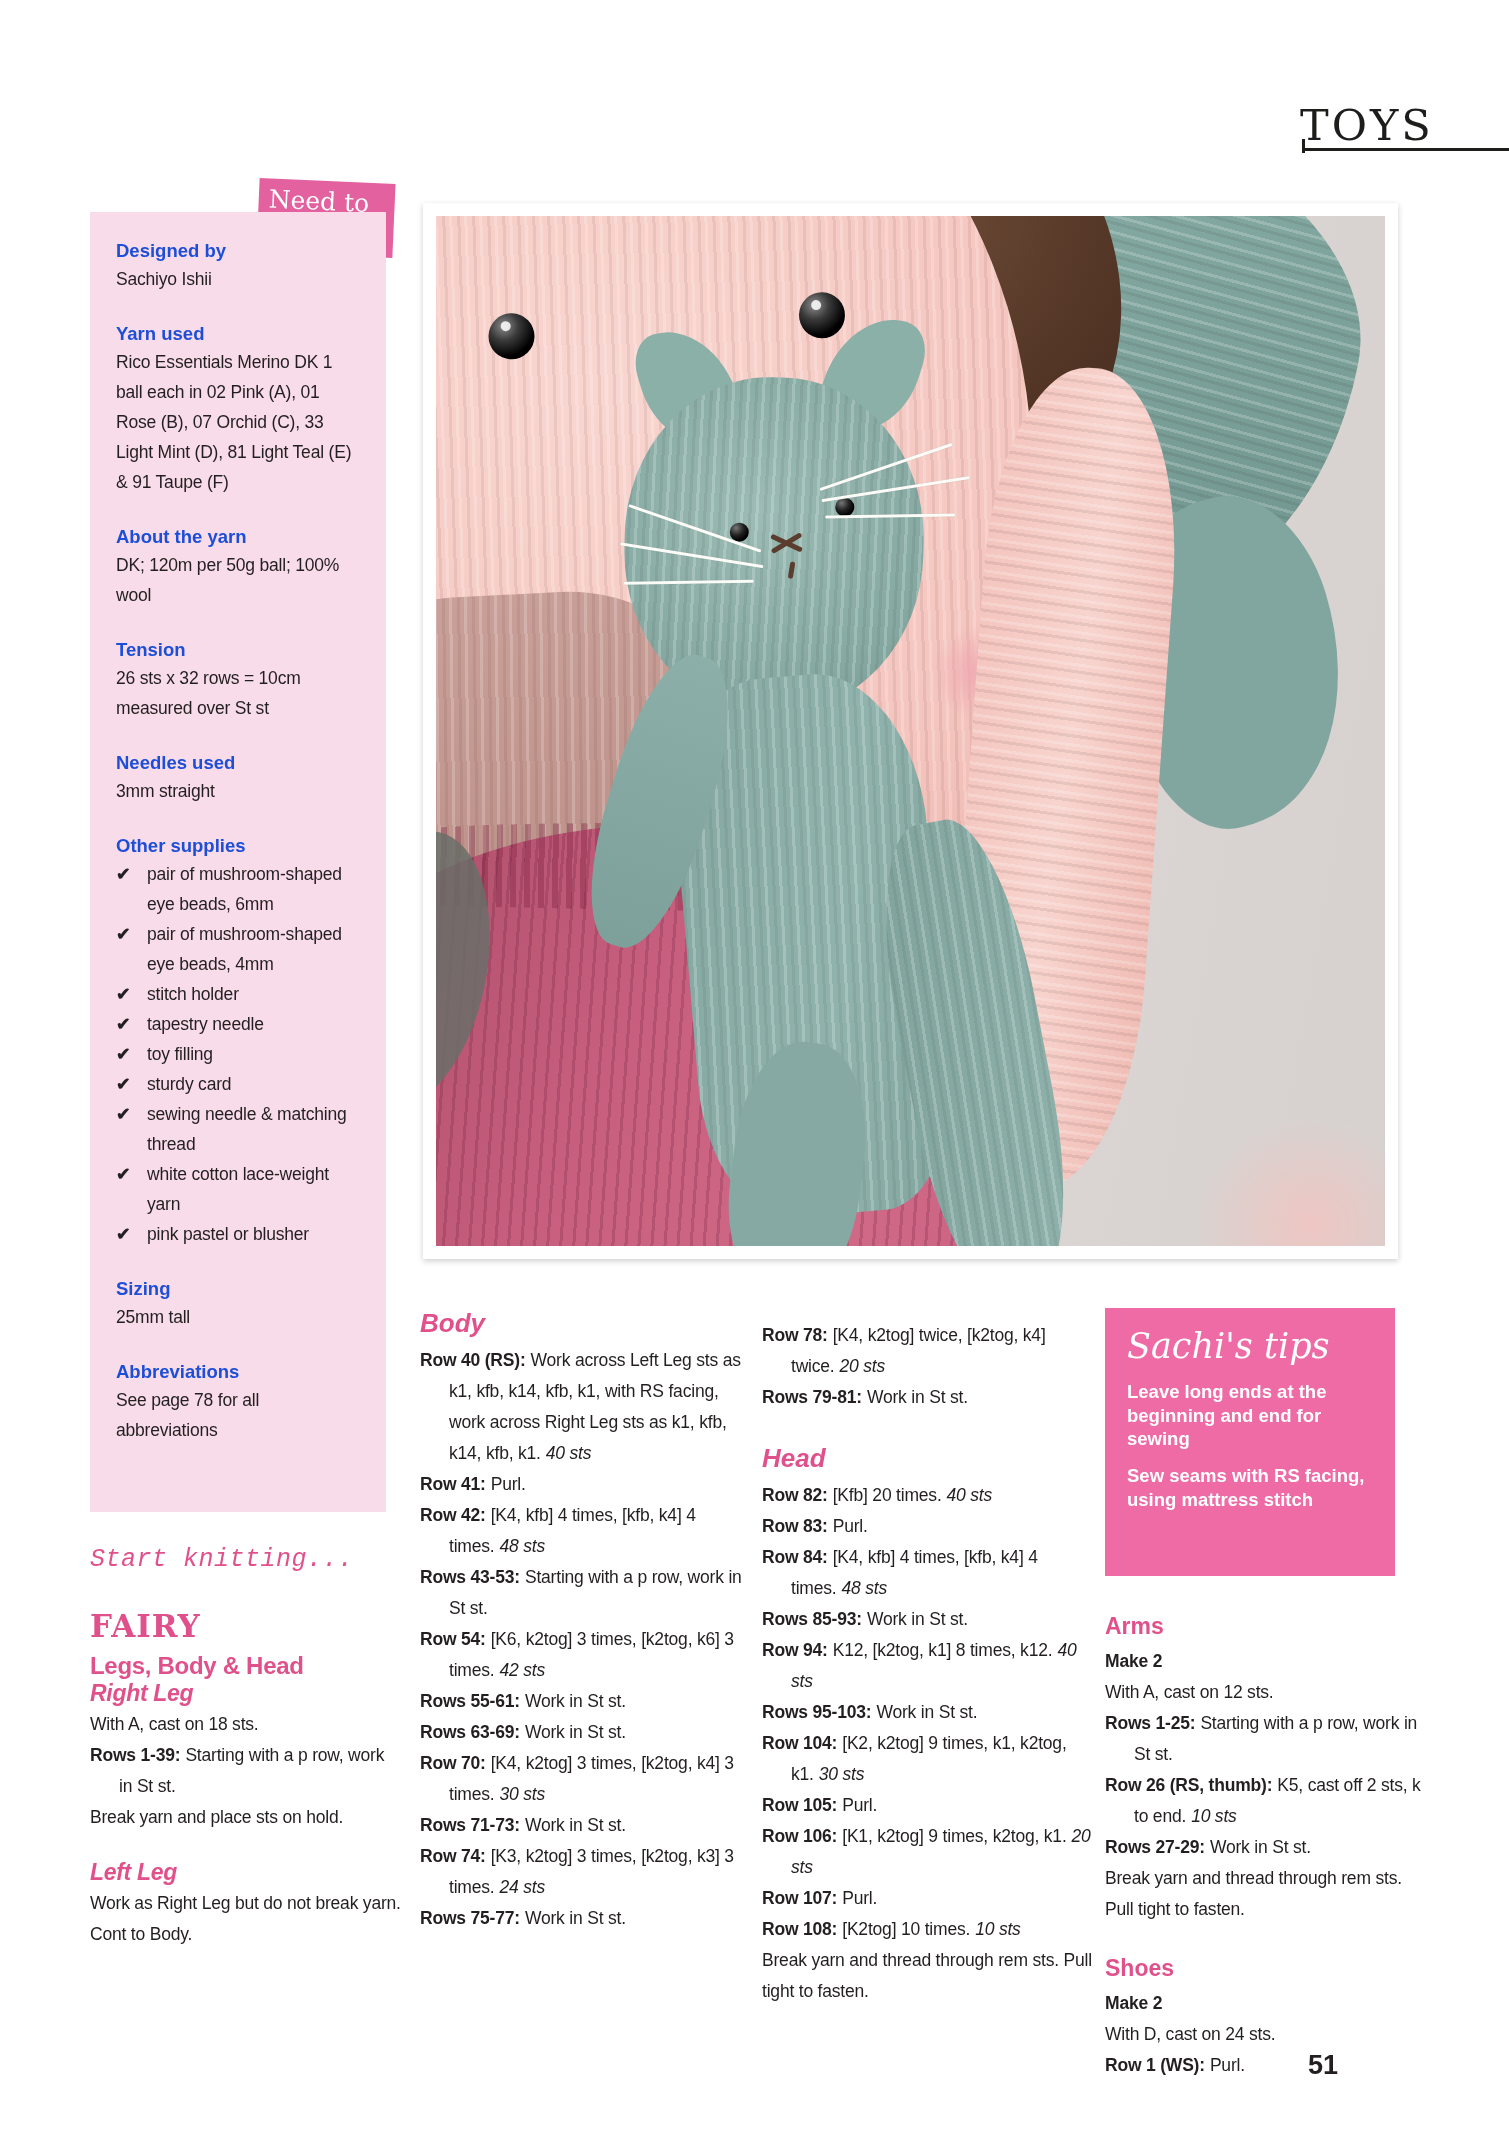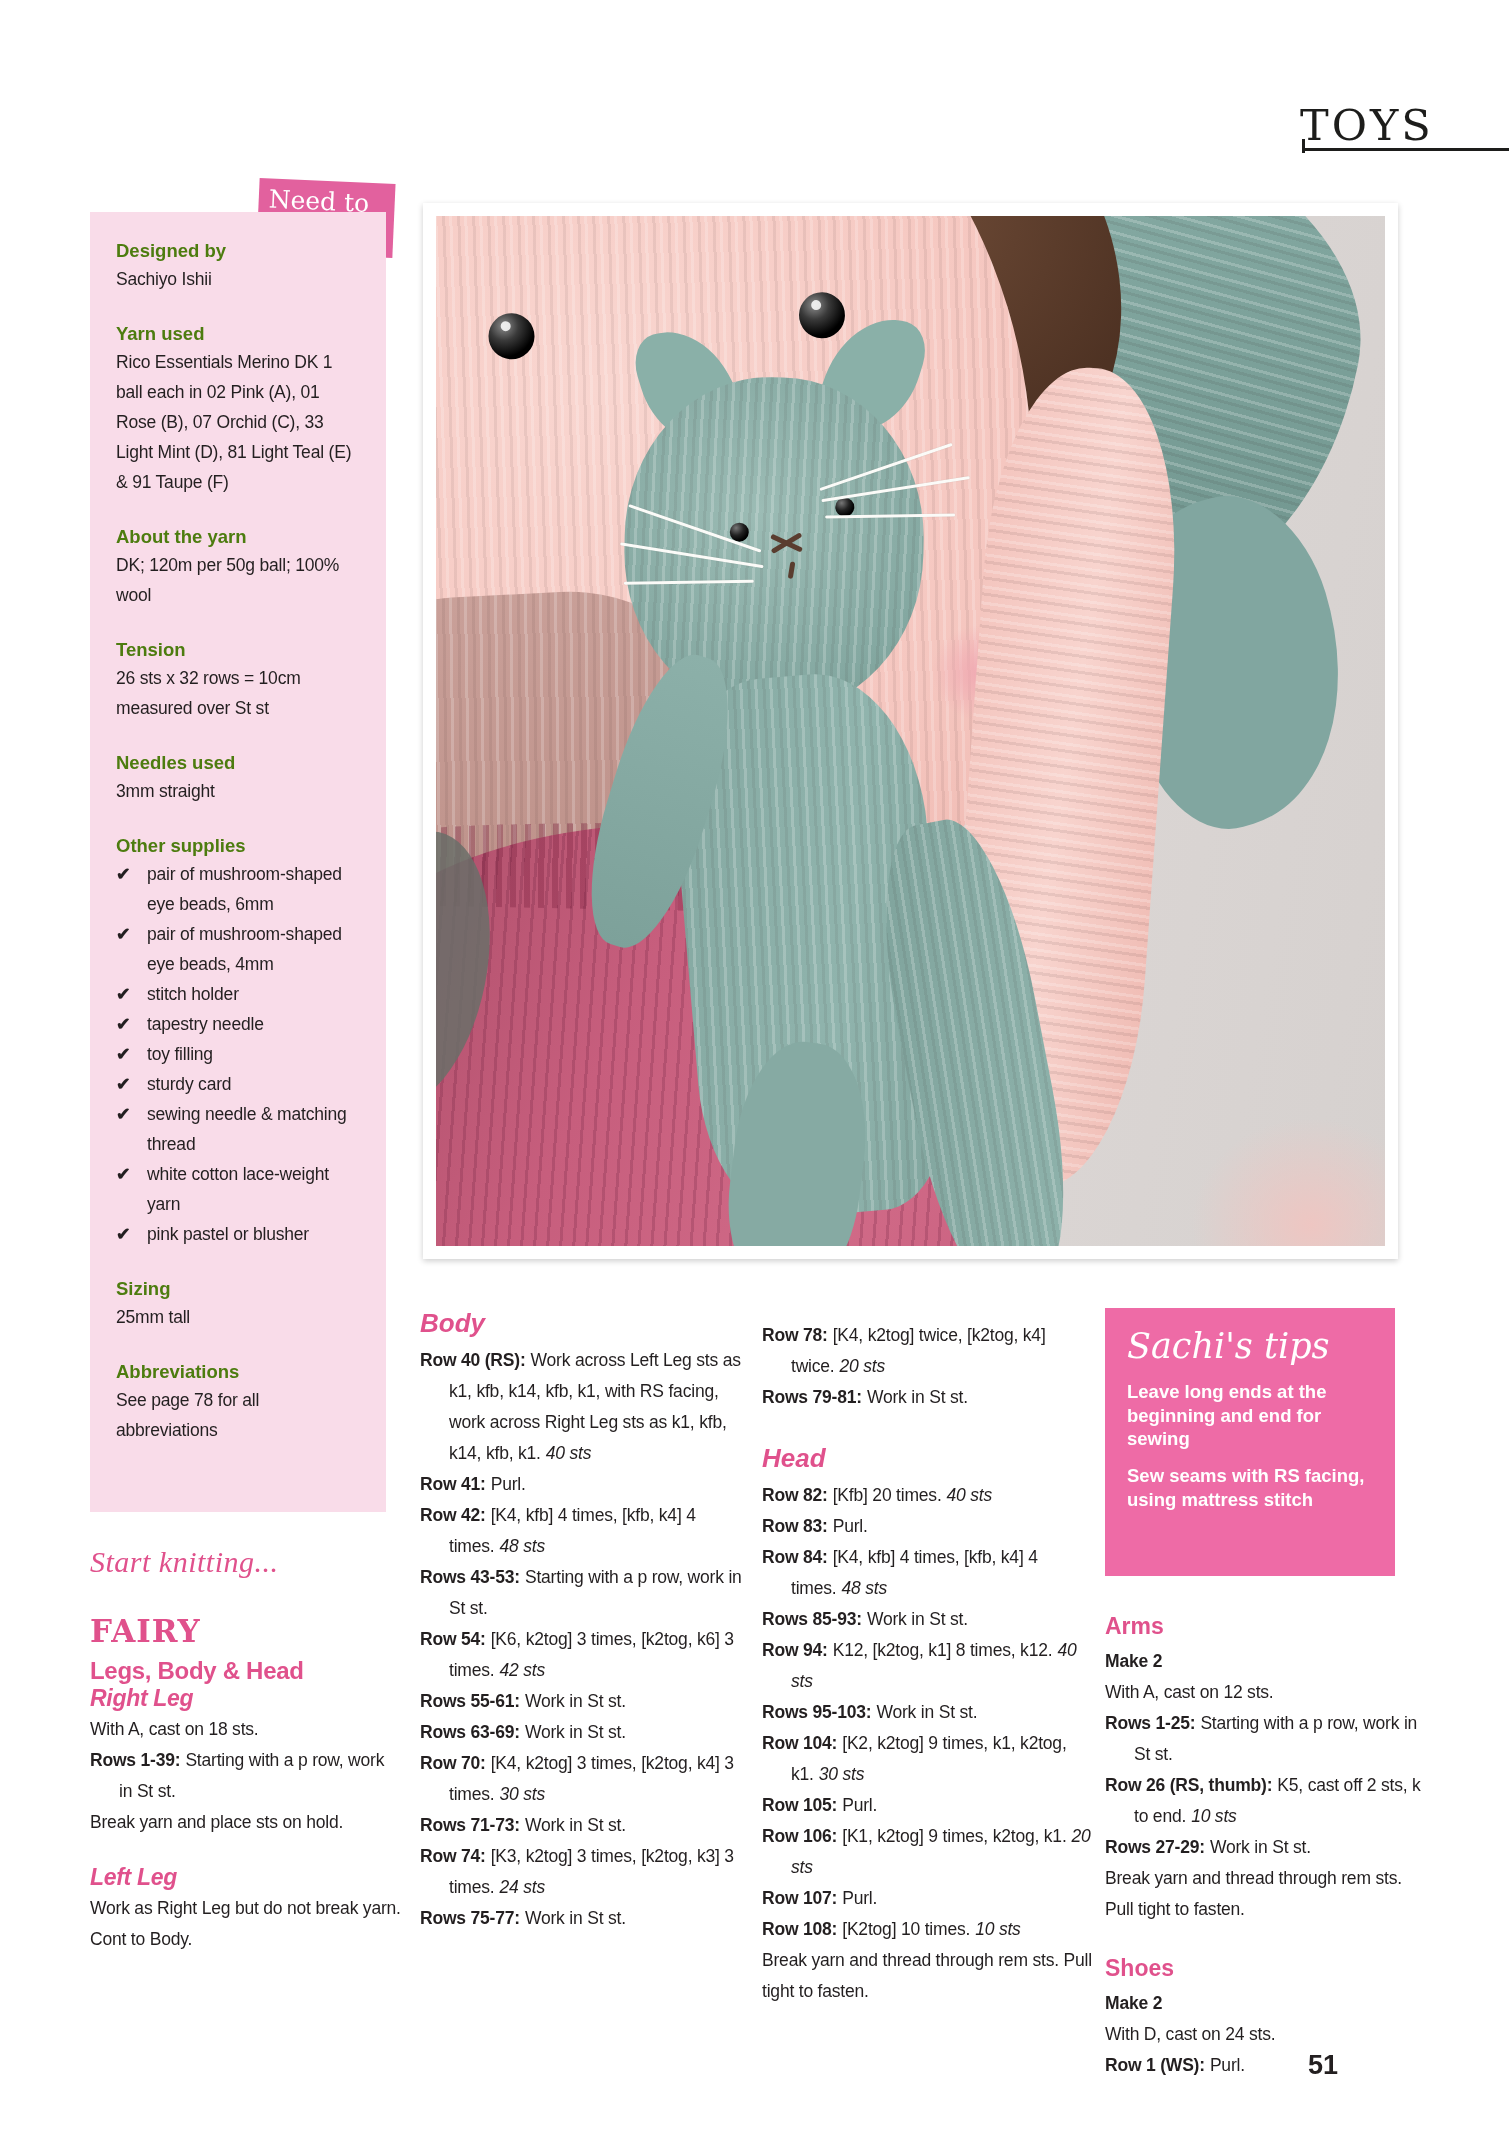--- a/index.html
+++ b/index.html
@@ -13,21 +13,21 @@
   .toys-tick{position:absolute;left:1302px;top:139px;width:3px;height:14px;background:#1d1d1b;}
 
   
   .need-tab{position:absolute;left:258px;top:181px;width:136px;height:74px;background:#e2619e;
             color:#fff;font-family:"DejaVu Serif",serif;font-size:25px;line-height:1.18;
             padding:6px 10px;box-sizing:border-box;transform:rotate(2.5deg);}
 
   
   .sidebar{position:absolute;left:90px;top:212px;width:296px;height:1300px;background:#f9dce9;
            padding:28px 26px;box-sizing:border-box;}
-  .sidebar h3{font-size:18.5px;font-weight:bold;margin:29px 0 2px;color:#4d7c0f;}
+  .sidebar h3{font-size:18.5px;font-weight:bold;margin:29px 0 2px;color:#1d4ed8;}
   .sidebar h3.first{margin-top:0;}
   .sidebar p{margin:0;font-size:17.5px;line-height:30px;letter-spacing:-0.2px;}
   .sidebar ul{list-style:none;margin:0;padding:0;}
   .sidebar li{position:relative;padding-left:31px;font-size:17.5px;line-height:30px;letter-spacing:-0.2px;}
   .sidebar li .ck{position:absolute;left:0;top:0;font-weight:bold;}
 
   
   .photo-frame{position:absolute;left:423px;top:203px;width:975px;height:1056px;background:#fff;
                padding:13px;box-sizing:border-box;box-shadow:0 2px 6px rgba(0,0,0,.2);}
   .photo{position:relative;width:100%;height:100%;overflow:hidden;
@@ -101,21 +101,21 @@
   .blur-pink{right:-3%;bottom:-5%;width:24%;height:20%;
         background:radial-gradient(#eec6c2,rgba(238,198,194,0) 70%);}
 
   
   .col{position:absolute;}
   .col1{left:90px;top:1545px;width:312px;}
   .col2{left:420px;top:1308px;width:325px;}
   .col3{left:762px;top:1320px;width:332px;}
   .col4{left:1105px;top:1308px;width:322px;}
 
-  .script{font-family:Liberation Serif, serif;font-style:italic;font-size:30px;color:#e0518c;
+  .script{font-family:Liberation Mono, monospace;font-style:italic;font-size:25px;color:#e0518c;
           letter-spacing:0.5px;margin:0;}
   .fairy{font-family:"DejaVu Serif",serif;font-weight:bold;font-size:31px;color:#e0518c;
          letter-spacing:1px;margin:34px 0 0;}
   .sub-head{font-size:24px;font-weight:bold;color:#e0518c;margin:8px 0 0;letter-spacing:-0.3px;}
   .leg-head{font-size:23px;font-weight:bold;font-style:italic;color:#e0518c;margin:0 0 2px;letter-spacing:-0.3px;}
   .mt{margin-top:26px;}
   .sec-head{font-size:26px;font-weight:bold;font-style:italic;color:#e0518c;margin:0 0 6px;}
   .sec-head.upright{font-style:normal;font-size:23px;}
   .step{margin:0;font-size:17.5px;line-height:31px;letter-spacing:-0.2px;color:#231f20;}
   .hang{padding-left:29px;text-indent:-29px;}

